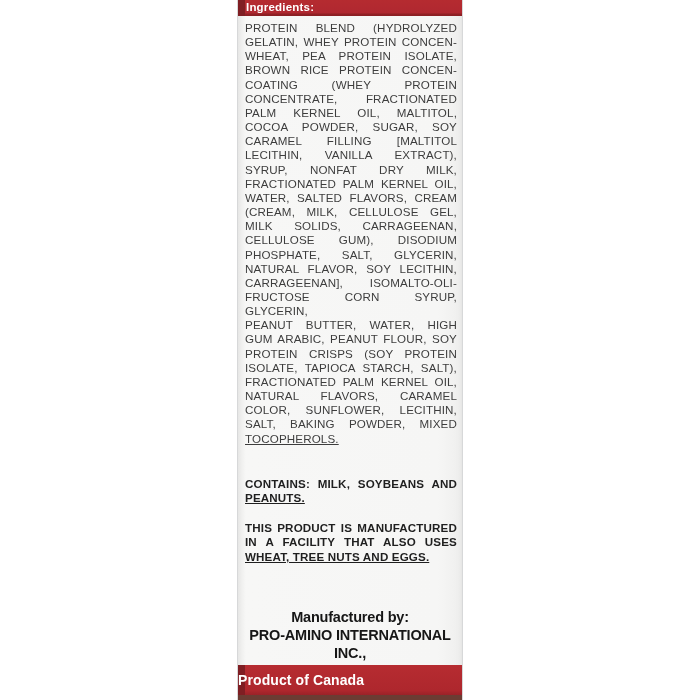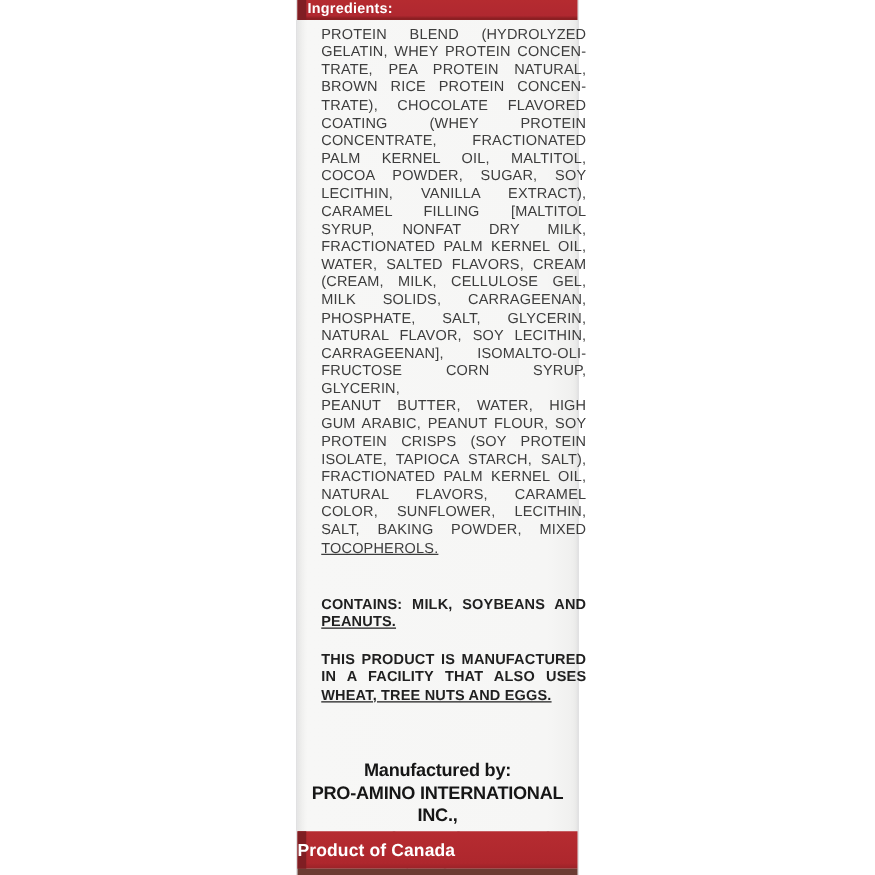--- a/index.html
+++ b/index.html
@@ -48,21 +48,21 @@
     left: 8px;
     top: 0px;
     color: #ffffff;
     font-size: 11.5px;
     font-weight: bold;
     letter-spacing: 0.2px;
     line-height: 14px;
   }
   .textcol {
     position: absolute;
-    left: 19px;
+    left: 7px;
     width: 212px;
   }
   .ing {
     top: 21px;
     font-size: 11.6px;
     line-height: 14.15px;
     color: #3d3d3d;
     font-weight: normal;
     letter-spacing: 0.15px;
   }
@@ -141,34 +141,34 @@
   <div class="panel">
 
     <div class="header-band">
       <div class="edge-shade"></div>
       <div class="header-title">Ingredients:</div>
     </div>
 
     <div class="textcol ing">
         <div class="tline">PROTEIN BLEND (HYDROLYZED</div>
         <div class="tline">GELATIN, WHEY PROTEIN CONCEN-</div>
-        <div class="tline">TRATE, PEA PROTEIN NATURAL,</div>
+        <div class="tline">WHEAT, PEA PROTEIN ISOLATE,</div>
         <div class="tline">BROWN RICE PROTEIN CONCEN-</div>
-        <div class="tline">TRATE), CHOCOLATE FLAVORED</div>
         <div class="tline">COATING (WHEY PROTEIN</div>
         <div class="tline">CONCENTRATE, FRACTIONATED</div>
         <div class="tline">PALM KERNEL OIL, MALTITOL,</div>
         <div class="tline">COCOA POWDER, SUGAR, SOY</div>
+        <div class="tline">CARAMEL FILLING [MALTITOL</div>
         <div class="tline">LECITHIN, VANILLA EXTRACT),</div>
-        <div class="tline">CARAMEL FILLING [MALTITOL</div>
         <div class="tline">SYRUP, NONFAT DRY MILK,</div>
         <div class="tline">FRACTIONATED PALM KERNEL OIL,</div>
         <div class="tline">WATER, SALTED FLAVORS, CREAM</div>
         <div class="tline">(CREAM, MILK, CELLULOSE GEL,</div>
         <div class="tline">MILK SOLIDS, CARRAGEENAN,</div>
+        <div class="tline">CELLULOSE GUM), DISODIUM</div>
         <div class="tline">PHOSPHATE, SALT, GLYCERIN,</div>
         <div class="tline">NATURAL FLAVOR, SOY LECITHIN,</div>
         <div class="tline">CARRAGEENAN], ISOMALTO-OLI-</div>
         <div class="tline">FRUCTOSE CORN SYRUP, GLYCERIN,</div>
         <div class="tline">PEANUT BUTTER, WATER, HIGH</div>
         <div class="tline">GUM ARABIC, PEANUT FLOUR, SOY</div>
         <div class="tline">PROTEIN CRISPS (SOY PROTEIN</div>
         <div class="tline">ISOLATE, TAPIOCA STARCH, SALT),</div>
         <div class="tline">FRACTIONATED PALM KERNEL OIL,</div>
         <div class="tline">NATURAL FLAVORS, CARAMEL</div>

